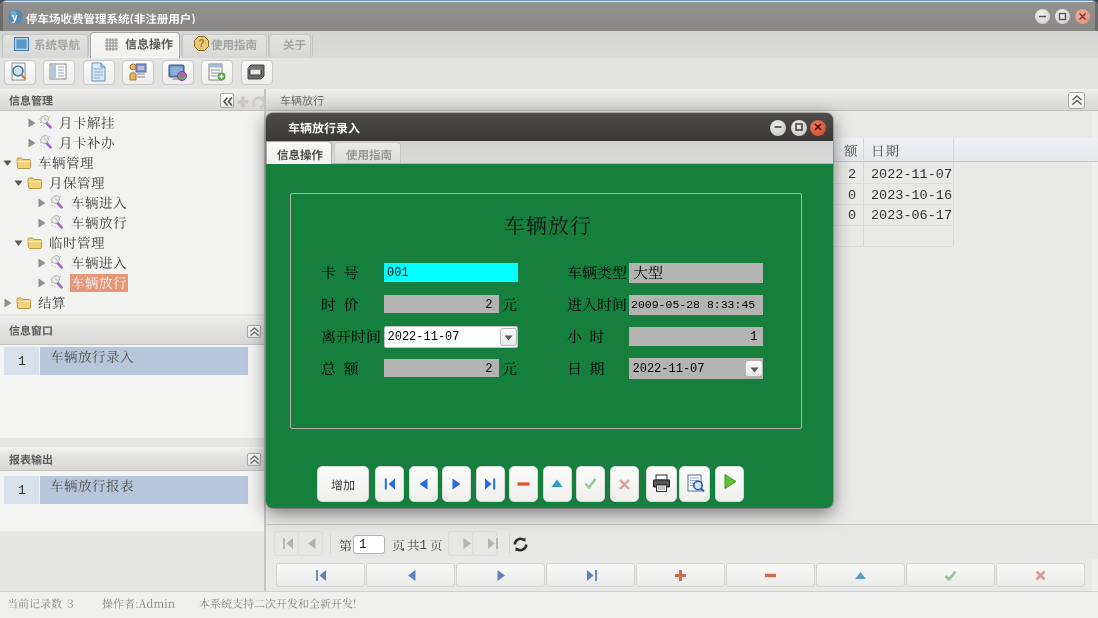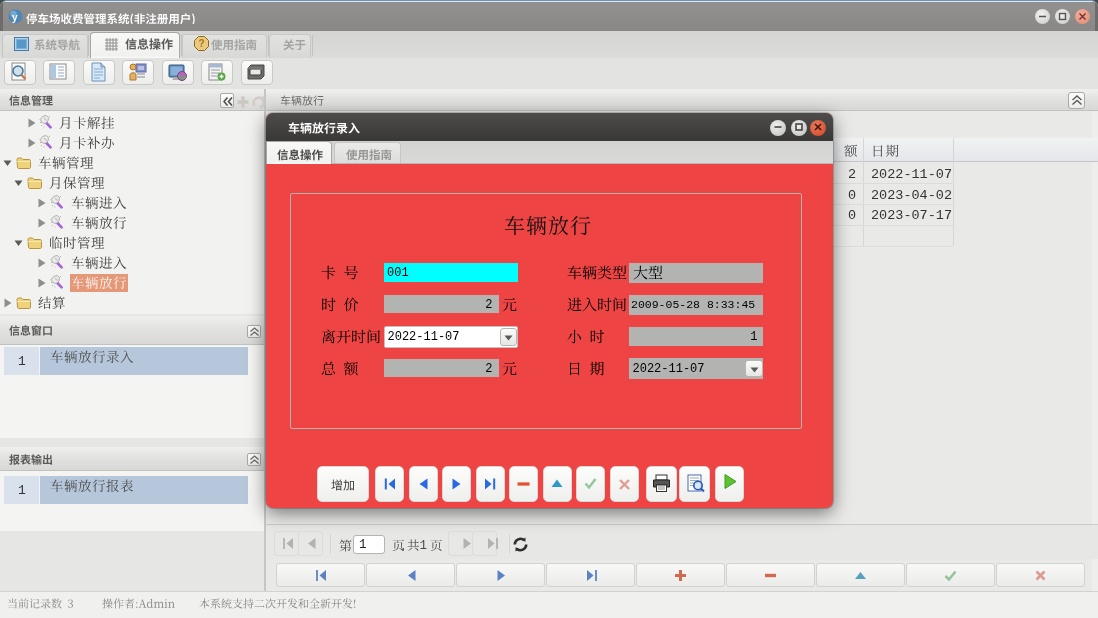--- a/index.html
+++ b/index.html
@@ -12,21 +12,21 @@
 #tools{position:absolute;left:0;top:57px;width:1098px;height:31px;background:#e3e3e1}
 .tbtn{position:absolute;top:2px;width:32px;height:25px;background:linear-gradient(#fbfbfa,#ededeb);border:1px solid #c9c9c7;border-radius:4px}
 .phead{position:absolute;background:linear-gradient(#f0f0ee 0%,#e2e2e0 45%,#d8d8d6 100%);border-bottom:1px solid #c2c2c0}
 .sqbtn{position:absolute;background:linear-gradient(#fdfdfc,#ececea);border:1px solid #a9a9a7;border-radius:2px}
 #lpanel{position:absolute;left:0;top:88px;width:264px;height:502px}
 #tree{position:absolute;left:0;top:22px;width:264px;height:203px;background:#f2f2f1}
 .mono{font-family:"Liberation Mono",monospace}
 #main{position:absolute;left:266px;top:88px;width:832px;height:502px;background:#e9e9e7}
 .gline{position:absolute;background:#d6d6d4}
 .bigbtn{position:absolute;top:0;height:24px;background:linear-gradient(#f8f8f6,#ebebe9);border:1px solid #d2d2d0;border-radius:3px}
-#modal{position:absolute;left:266px;top:112px;width:567px;height:395px;border-radius:7px;background:#ef4444;box-shadow:0 5px 18px rgba(0,0,0,.5),0 0 0 1px rgba(120,120,120,.35)}
+#modal{position:absolute;left:266px;top:112px;width:567px;height:395px;border-radius:7px;background:#15803d;box-shadow:0 5px 18px rgba(0,0,0,.5),0 0 0 1px rgba(120,120,120,.35)}
 #mtitle{position:absolute;left:0;top:0;width:567px;height:28px;border-radius:7px 7px 0 0;background:linear-gradient(#4e4c4a,#3a3836)}
 .mwbtn{position:absolute;top:7px;width:16px;height:16px;border-radius:50%}
 #mtabs{position:absolute;left:0;top:28px;width:567px;height:23px;background:linear-gradient(#d2d2d0,#dadad8)}
 .gray{background:#b3b3b1}
 .fld{position:absolute}
 .fval{position:absolute;font-family:"Liberation Mono",monospace;font-size:12px;color:#000}
 .nbtn{position:absolute;width:29px;height:36px;background:linear-gradient(#fcfcfa,#efefed);border:1px solid #d8d8d6;border-radius:5px}
 </style></head><body>
 <div id="win">
     <div id="tbar"></div>
@@ -401,23 +401,23 @@
         <use href="#g61" x="0"></use>
         <use href="#g62" x="1074"></use>
       </svg>
       <div class="ab" style="left:0;top:94px;width:687px;height:1px;background:#dcdcda"></div>
       <div class="ab" style="left:0;top:114.5px;width:687px;height:1px;background:#dcdcda"></div>
       <div class="ab" style="left:0;top:136px;width:687px;height:1px;background:#dcdcda"></div>
       <div class="ab" style="left:0;top:157px;width:687px;height:1px;background:#dcdcda"></div>
       <div class="ab mono" style="left:520px;top:78px;width:70px;text-align:right;font-size:13.5px;color:#333">2</div>
       <div class="ab mono" style="left:605px;top:78px;font-size:13.5px;color:#333">2022-11-07</div>
       <div class="ab mono" style="left:520px;top:98.5px;width:70px;text-align:right;font-size:13.5px;color:#333">0</div>
-      <div class="ab mono" style="left:605px;top:98.5px;font-size:13.5px;color:#333">2023-04-02</div>
+      <div class="ab mono" style="left:605px;top:98.5px;font-size:13.5px;color:#333">2023-10-16</div>
       <div class="ab mono" style="left:520px;top:119px;width:70px;text-align:right;font-size:13.5px;color:#333">0</div>
-      <div class="ab mono" style="left:605px;top:119px;font-size:13.5px;color:#333">2023-07-17</div>
+      <div class="ab mono" style="left:605px;top:119px;font-size:13.5px;color:#333">2023-06-17</div>
       <div class="ab" style="left:0;top:435px;width:832px;height:35px;background:#e7e7e5;border-top:1px solid #cacac8"></div>
       <div class="ab" style="left:8px;top:442px;width:25px;height:25px;border:1px solid #dcdcda;border-radius:3px"></div>
       <div class="ab" style="left:32px;top:442px;width:25px;height:25px;border:1px solid #dcdcda;border-radius:3px"></div>
       <div class="ab" style="left:182px;top:442px;width:25px;height:25px;border:1px solid #dcdcda;border-radius:3px"></div>
       <div class="ab" style="left:206px;top:442px;width:25px;height:25px;border:1px solid #dcdcda;border-radius:3px"></div>
       <svg class="ab" style="left:16px;top:448px" width="13" height="13">
         <path d="M2 1v11" stroke="#b2b2b0" stroke-width="1.8"></path>
         <path d="M11 1v11L4.5 6.5z" fill="#b2b2b0"></path>
       </svg>
       <svg class="ab" style="left:40px;top:448px" width="11" height="13">

